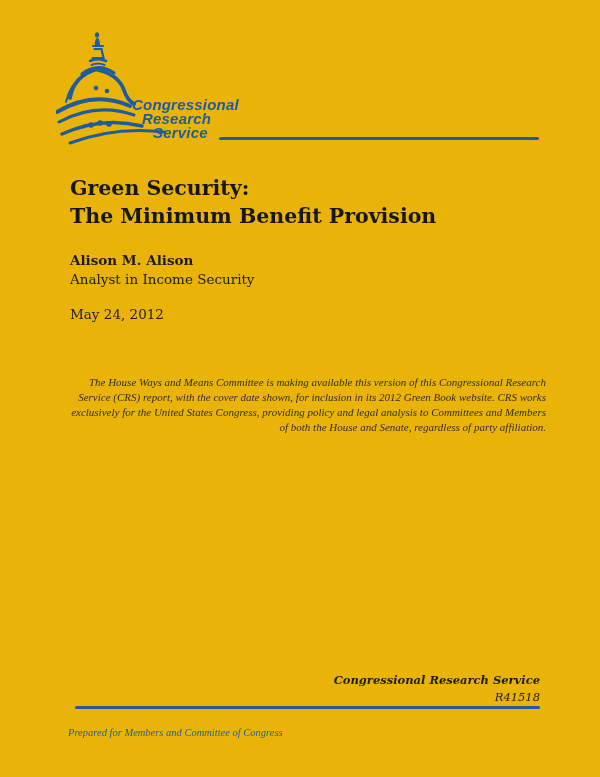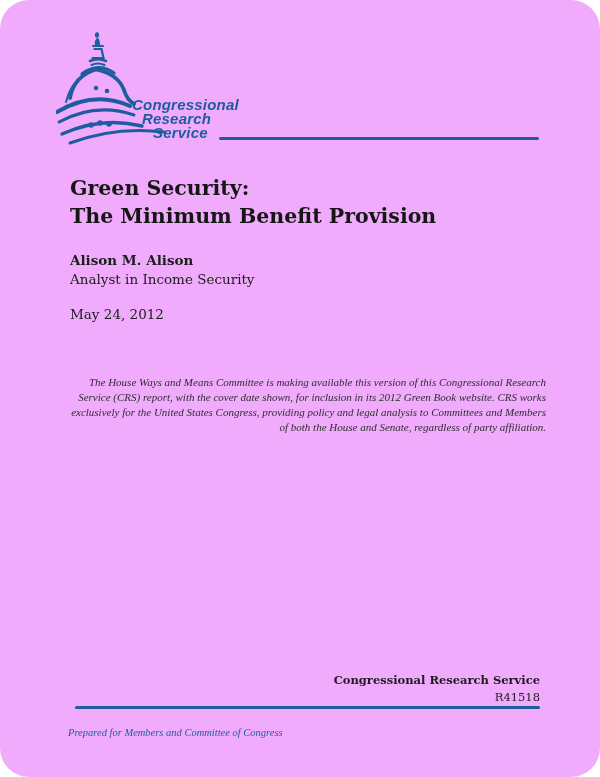--- a/index.html
+++ b/index.html
@@ -1,24 +1,23 @@
 <!DOCTYPE html>
 <html style="--brand: #1d5d9f;"><head>
 <meta charset="utf-8">
 <style>
   html, body { margin: 0; padding: 0; background: #ffffff; }
   .page {
     position: relative;
     width: 600px;
     height: 777px;
-    background: #f0abfc;
+    background: #eab308;
     overflow: hidden;
     font-family: "DejaVu Serif", serif;
     color: #1c1c1c;
-    border-radius: 29px;
   }
 
   
   .logo-art {
     position: absolute;
     left: 56px;
     top: 28px;
     width: 122px;
     height: 118px;
   }
@@ -88,20 +87,21 @@
 
   
   .footer-org-block {
     position: absolute;
     right: 60px;
     top: 672px;
     text-align: right;
     font-size: 11.5px;
     line-height: 17px;
     color: #1c1c1c;
+    font-style: italic;
   }
   .footer-org { font-weight: bold; }
 
   .banner-row {
     position: absolute;
     left: 68px;
     top: 704px;
     width: 472px;
     display: flex;
     align-items: center;

